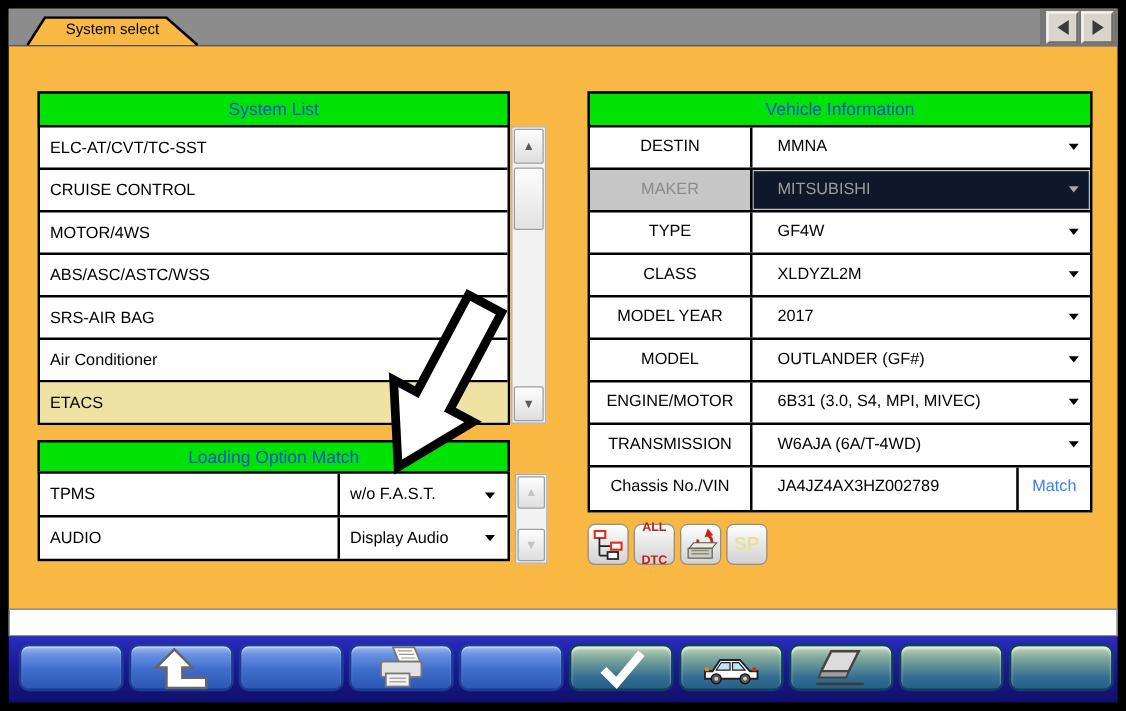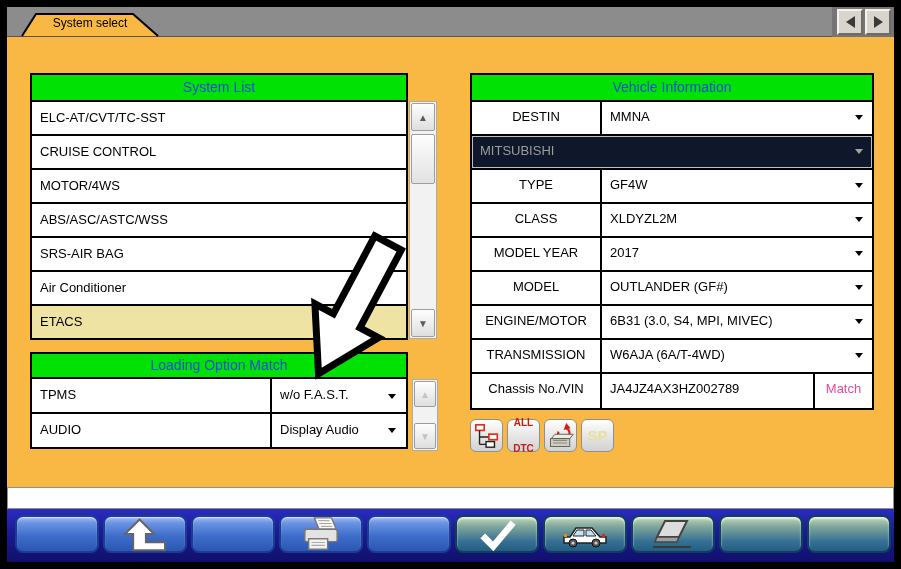--- a/index.html
+++ b/index.html
@@ -42,24 +42,24 @@
   .los-row{position:relative;height:35px;border-bottom:2px solid #000;display:flex;}
   .los-row:last-child{height:33px;border-bottom:none;}
   .los-label{width:240px;border-right:2px solid #000;padding-left:8px;font-size:13px;line-height:32px;color:#000;}
   .los-value{position:relative;flex:1;padding-left:8px;font-size:13px;line-height:32px;color:#000;cursor:pointer;}
 
   
   .vi-table{position:absolute;left:470px;top:100px;width:404px;height:310px;background:#FFF;border:2px solid #000;}
   .vi-row{position:relative;height:34px;border-bottom:2px solid #000;display:flex;}
   .vi-row:last-child{border-bottom:none;}
   .vi-label{width:130px;border-right:2px solid #000;text-align:center;font-size:13px;line-height:30px;color:#000;}
-  .vi-value{position:relative;flex:1;padding-left:8px;font-size:13px;line-height:30px;color:#000;cursor:pointer;white-space:nowrap;}
+  .vi-value{position:relative;flex:1;padding-left:20px;font-size:13px;line-height:30px;color:#000;cursor:pointer;white-space:nowrap;}
   .vi-row.disabled .vi-label{background:#C6C6C6;color:#8B8B8B;}
   .vi-row.disabled .vi-value{background:#0f172a;color:#9C9C9C;box-shadow:inset 0 0 0 1px #C0C0C0;cursor:default;}
-  .vi-match{width:59px;border-left:2px solid #000;text-align:center;font-size:13px;line-height:30px;color:#ec4899;cursor:pointer;}
+  .vi-match{width:59px;border-left:2px solid #000;text-align:center;font-size:13px;line-height:30px;color:#3b82f6;cursor:pointer;}
   .caret{position:absolute;right:9px;top:13px;width:0;height:0;border-left:4px solid transparent;border-right:4px solid transparent;border-top:5px solid #000;}
   .caret.gray{border-top-color:#A6A6A6;}
 
   
   .icon-btn{position:absolute;top:419px;width:33px;height:33px;border:1px solid #8F8F8F;border-radius:6px;background:linear-gradient(180deg,#FFFFFF,#E9E9E9 45%,#D2D2D2);box-shadow:inset 0 1px 0 #FFF;display:flex;flex-direction:column;align-items:center;justify-content:center;cursor:pointer;gap:16px;}
   .ib-1{left:470px;} .ib-2{left:507px;} .ib-3{left:544px;} .ib-4{left:581px;cursor:default;}
   .alldtc{font-size:10px;font-weight:700;color:#C22016;line-height:10px;text-align:center;}
   .sp-label{font-size:15px;font-weight:700;color:#EADF9E;}
 
   
@@ -138,20 +138,21 @@
   </div>
 
   <div class="panel-header hdr-vi">Vehicle Information</div>
   <div class="vi-table">
     <div class="vi-row">
       <div class="vi-label">DESTIN</div>
       <div class="vi-value">MMNA</div>
       <span class="caret"></span>
     </div>
     <div class="vi-row disabled">
+      <div class="vi-label">MAKER</div>
       <div class="vi-value">MITSUBISHI</div>
       <span class="caret gray"></span>
     </div>
     <div class="vi-row">
       <div class="vi-label">TYPE</div>
       <div class="vi-value">GF4W</div>
       <span class="caret"></span>
     </div>
     <div class="vi-row">
       <div class="vi-label">CLASS</div>

